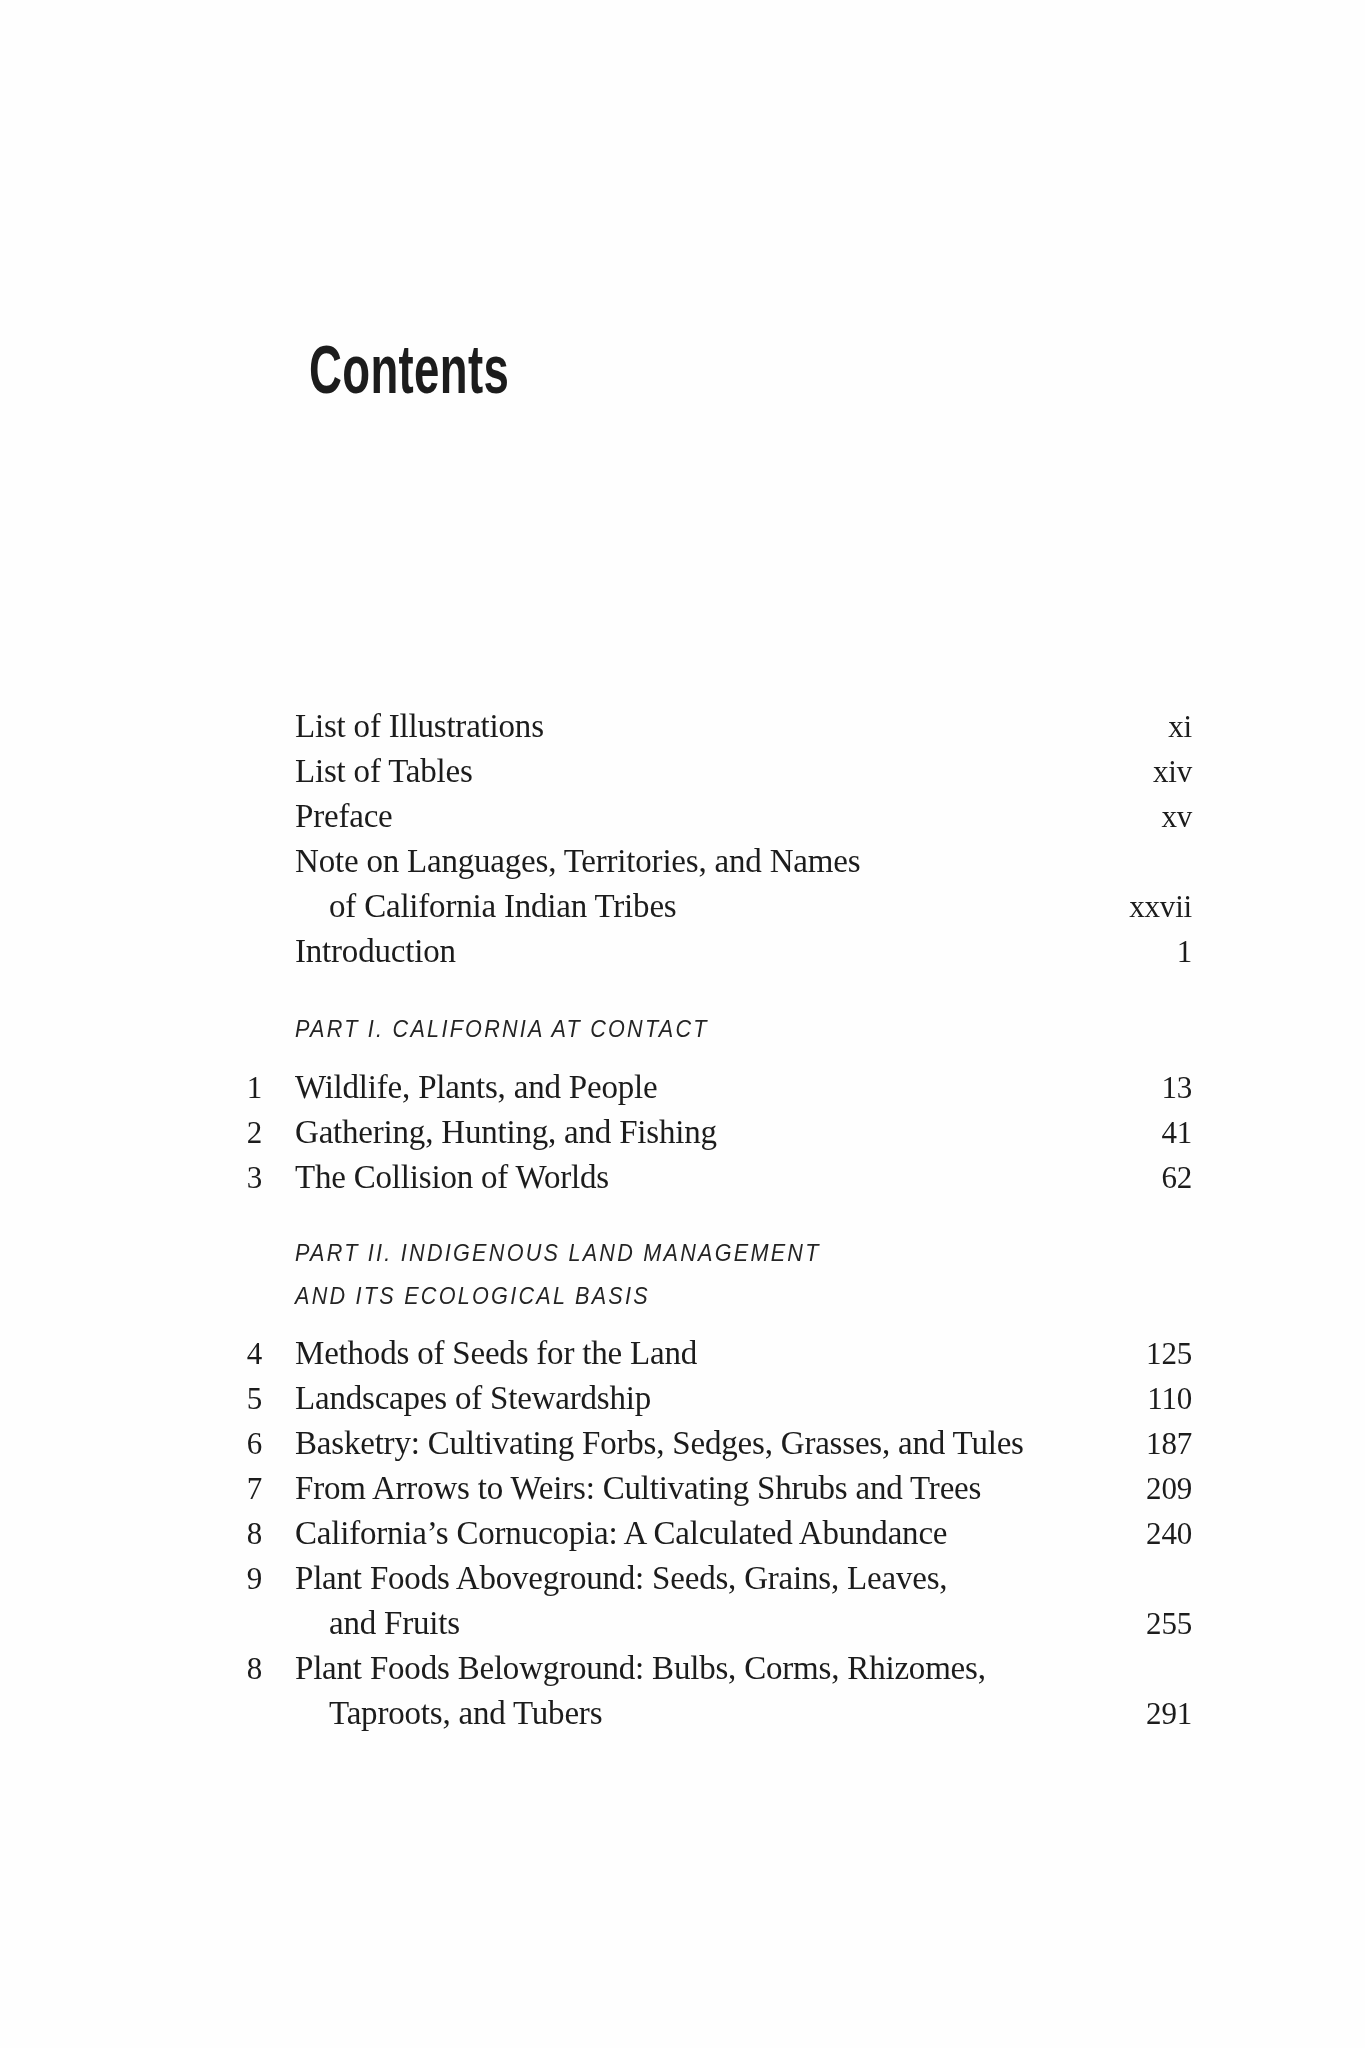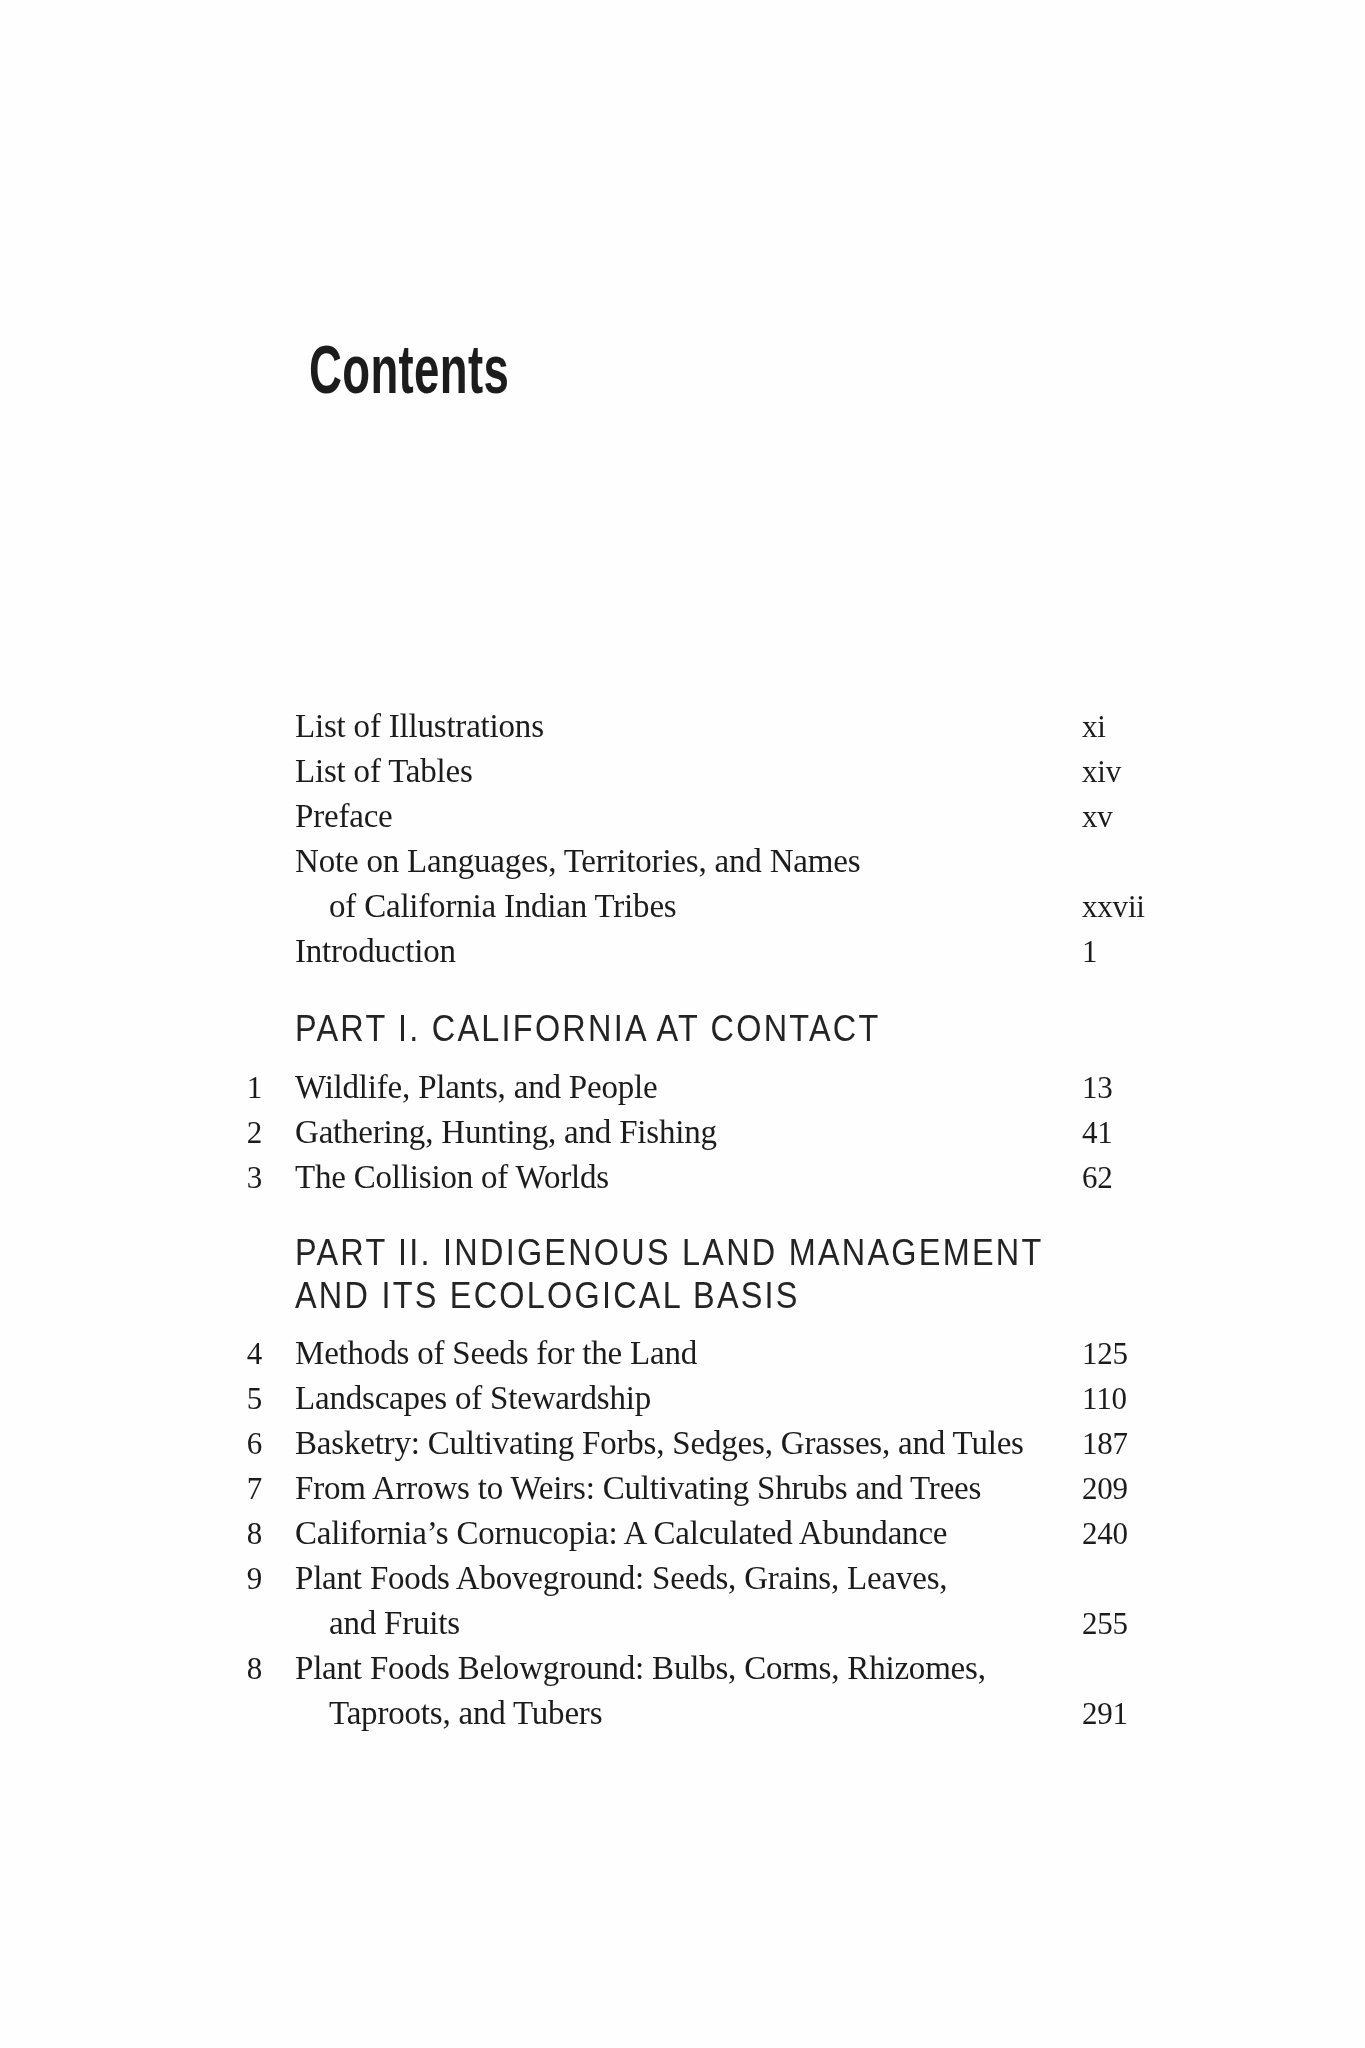--- a/index.html
+++ b/index.html
@@ -57,30 +57,32 @@
     flex: 1 1 auto;
     padding-left: 33px;
     overflow: hidden;
   }
   .row .label.cont {
     padding-left: 67px;
   }
   .row .pageno {
     flex: 0 0 110px;
     width: 110px;
+    text-align: right;
     font-size: 31px;
   }
   .part-heading {
     font-family: "Liberation Sans", sans-serif;
-    font-size: 36px;
+    font-size: 24px;
     font-weight: 400;
     color: #242424;
     line-height: 43px;
     white-space: nowrap;
     padding-left: 63px; 
+    font-style: italic;
   }
   .part-heading .condensed {
     display: inline-block;
     transform: scaleX(0.9);
     transform-origin: 0 50%;
     letter-spacing: 2.5px;
   }
   .gap-part1 { margin-top: 33px; }
   .gap-ch1   { margin-top: 15px; }
   .gap-part2 { margin-top: 31px; }

